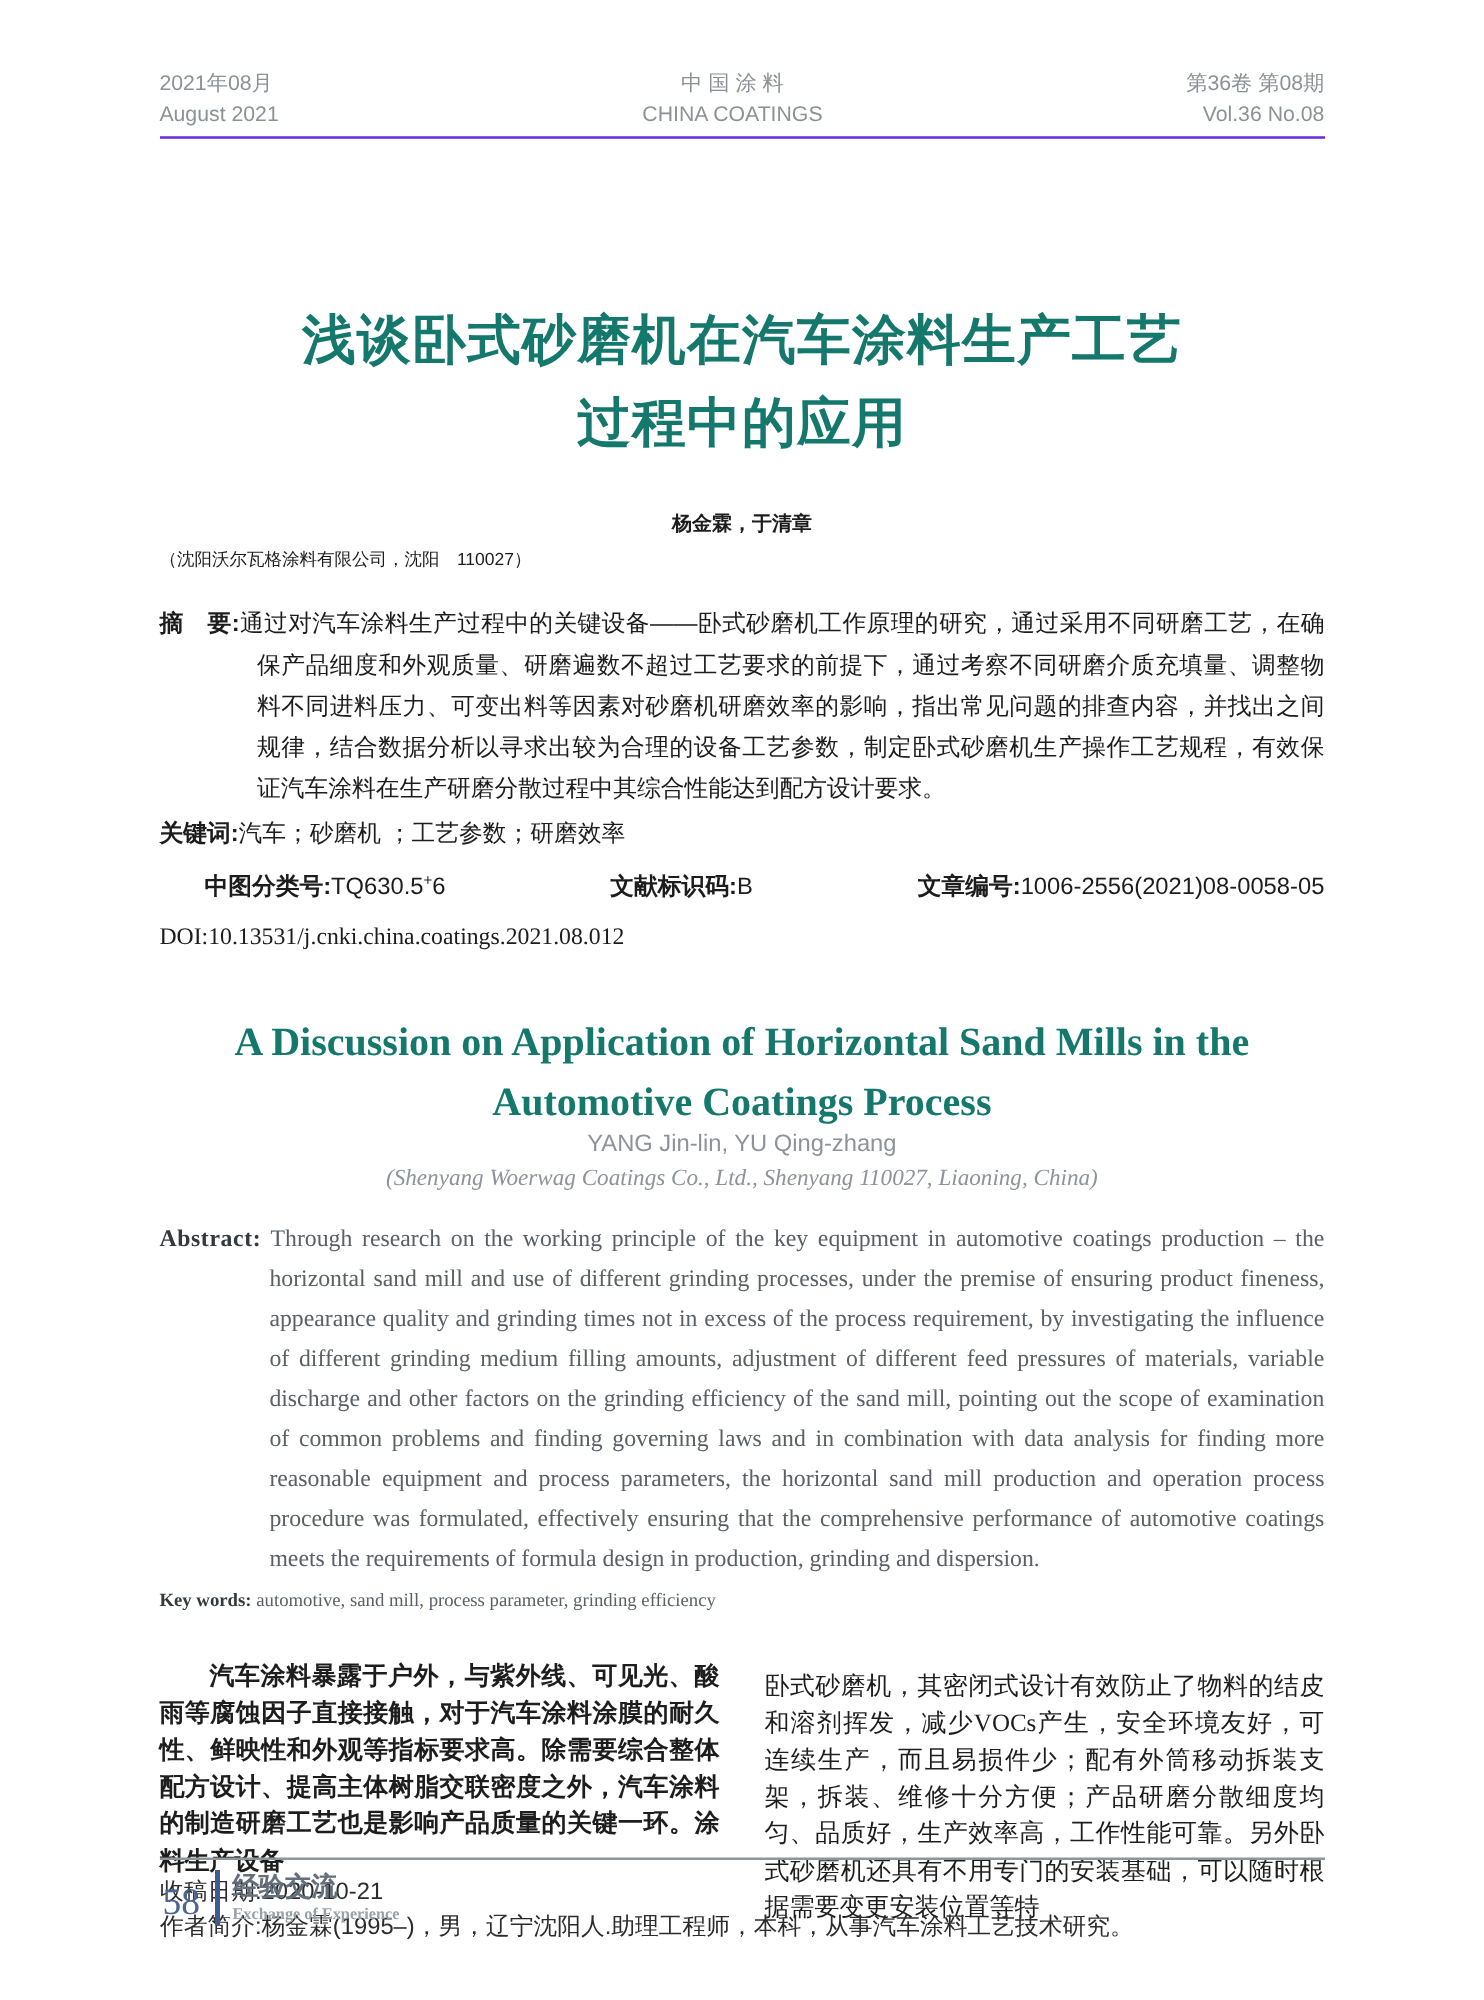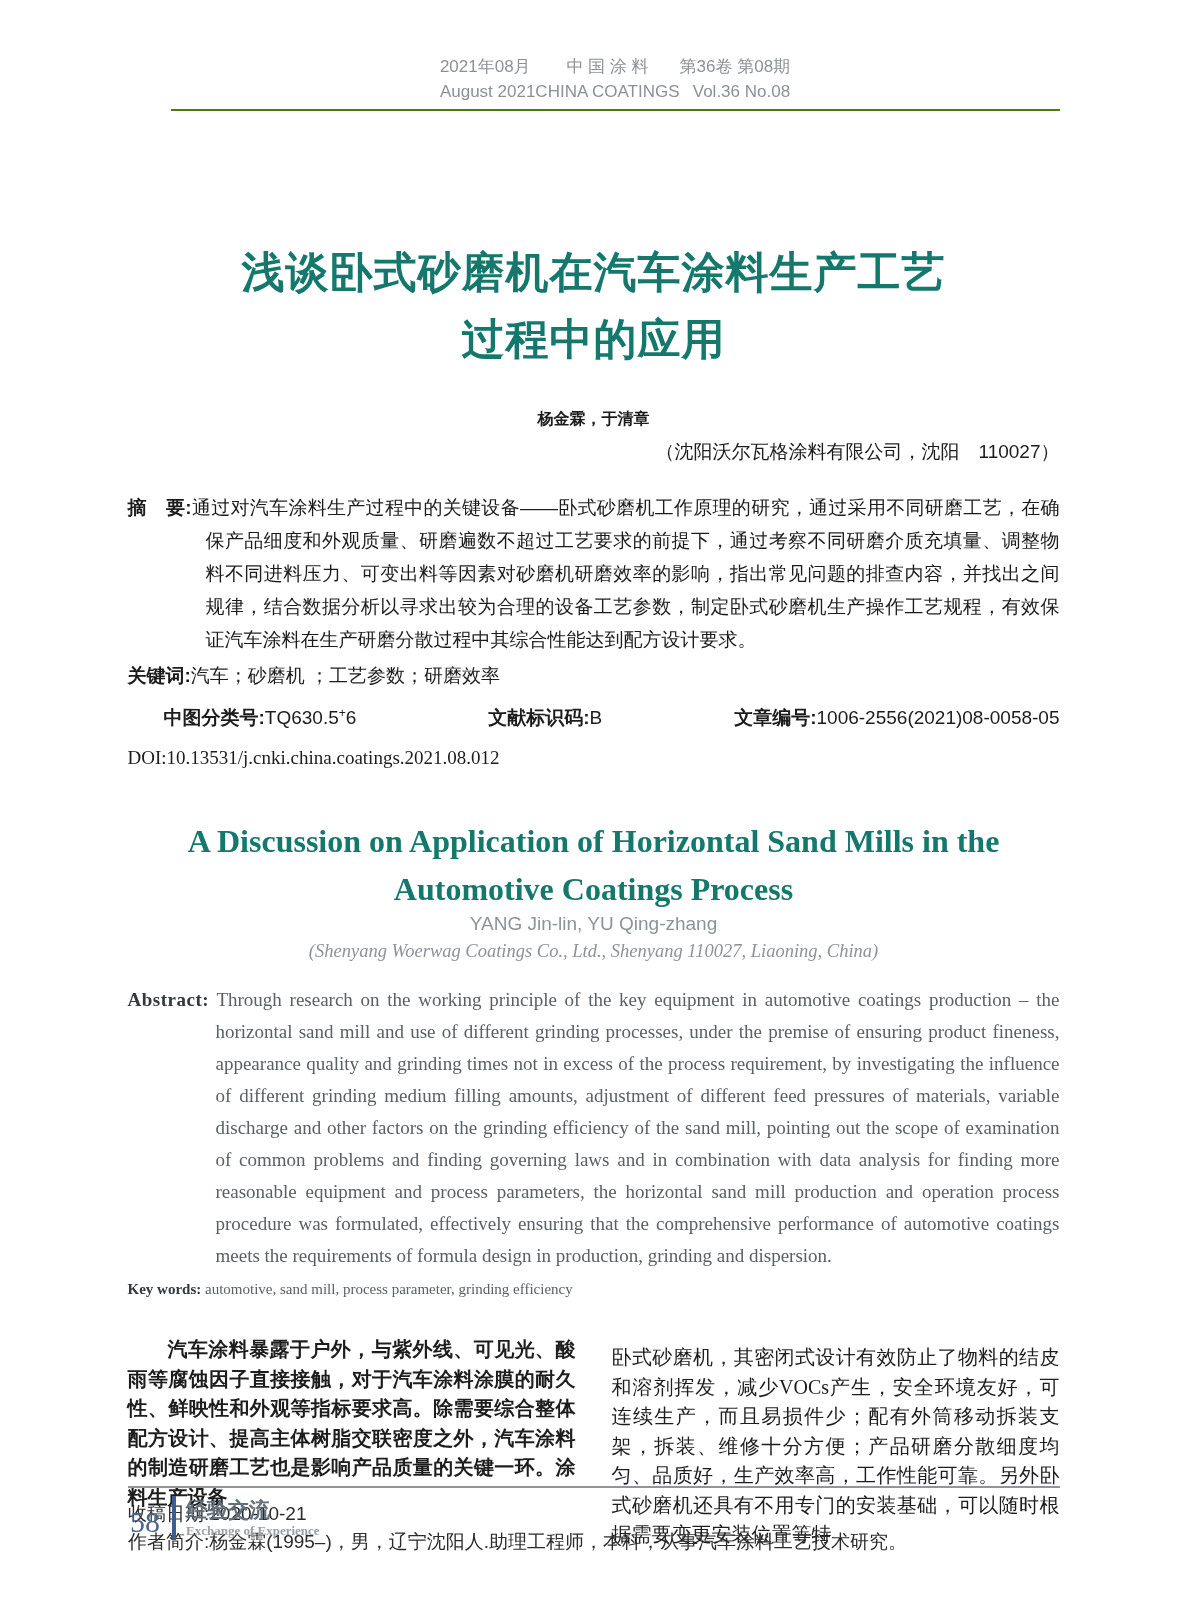--- a/index.html
+++ b/index.html
@@ -4,31 +4,31 @@
 <style>
   * { margin:0; padding:0; box-sizing:border-box; }
   html,body { background:#ffffff; }
   .page {
     position:relative; width:1187px; height:1600px; background:#fff;
     overflow:hidden; font-family:"Liberation Sans", sans-serif; color:#1c1c1c;
   }
   .content { width:932px; margin:0 auto; padding-top:54px; }
 
   
-  .jheader { display:flex; justify-content:center; align-items:flex-end;
+  .jheader { display:flex; justify-content:space-between; align-items:flex-end;
     color:#8b9196; font-size:17px; line-height:25px;
-    border-bottom:2px solid #4d7c0f; padding-bottom:5px;margin-left:43px; }
+    border-bottom:2px solid #6d28d9; padding-bottom:5px; }
   .jheader .c { text-align:center; }
   .jheader .r { text-align:right; }
 
   
   .title-cn { margin-top:128px; text-align:center; color:#15786c;
     font-size:43px; font-weight:bold; line-height:67px; letter-spacing:1px; }
   .authors-cn { margin-top:36px; text-align:center; font-size:16px; font-weight:bold; }
-  .affil-cn { margin-top:9px; text-align:right; font-size:19px; }
+  .affil-cn { margin-top:9px; text-align:left; font-size:14px; }
 
   
   .abs-cn { margin-top:26px; font-size:19px; line-height:33px; text-align:justify;
     padding-left:78px; text-indent:-78px; }
   .abs-cn .lbl { font-weight:bold; }
   .kw-cn { margin-top:3px; font-size:19px; line-height:33px; }
   .kw-cn .lbl { font-weight:bold; }
   .meta-row { margin-top:11px; display:flex; justify-content:space-between;
     font-size:19px; line-height:30px; }
   .meta-row .lbl { font-weight:bold;padding-left:36px; }

